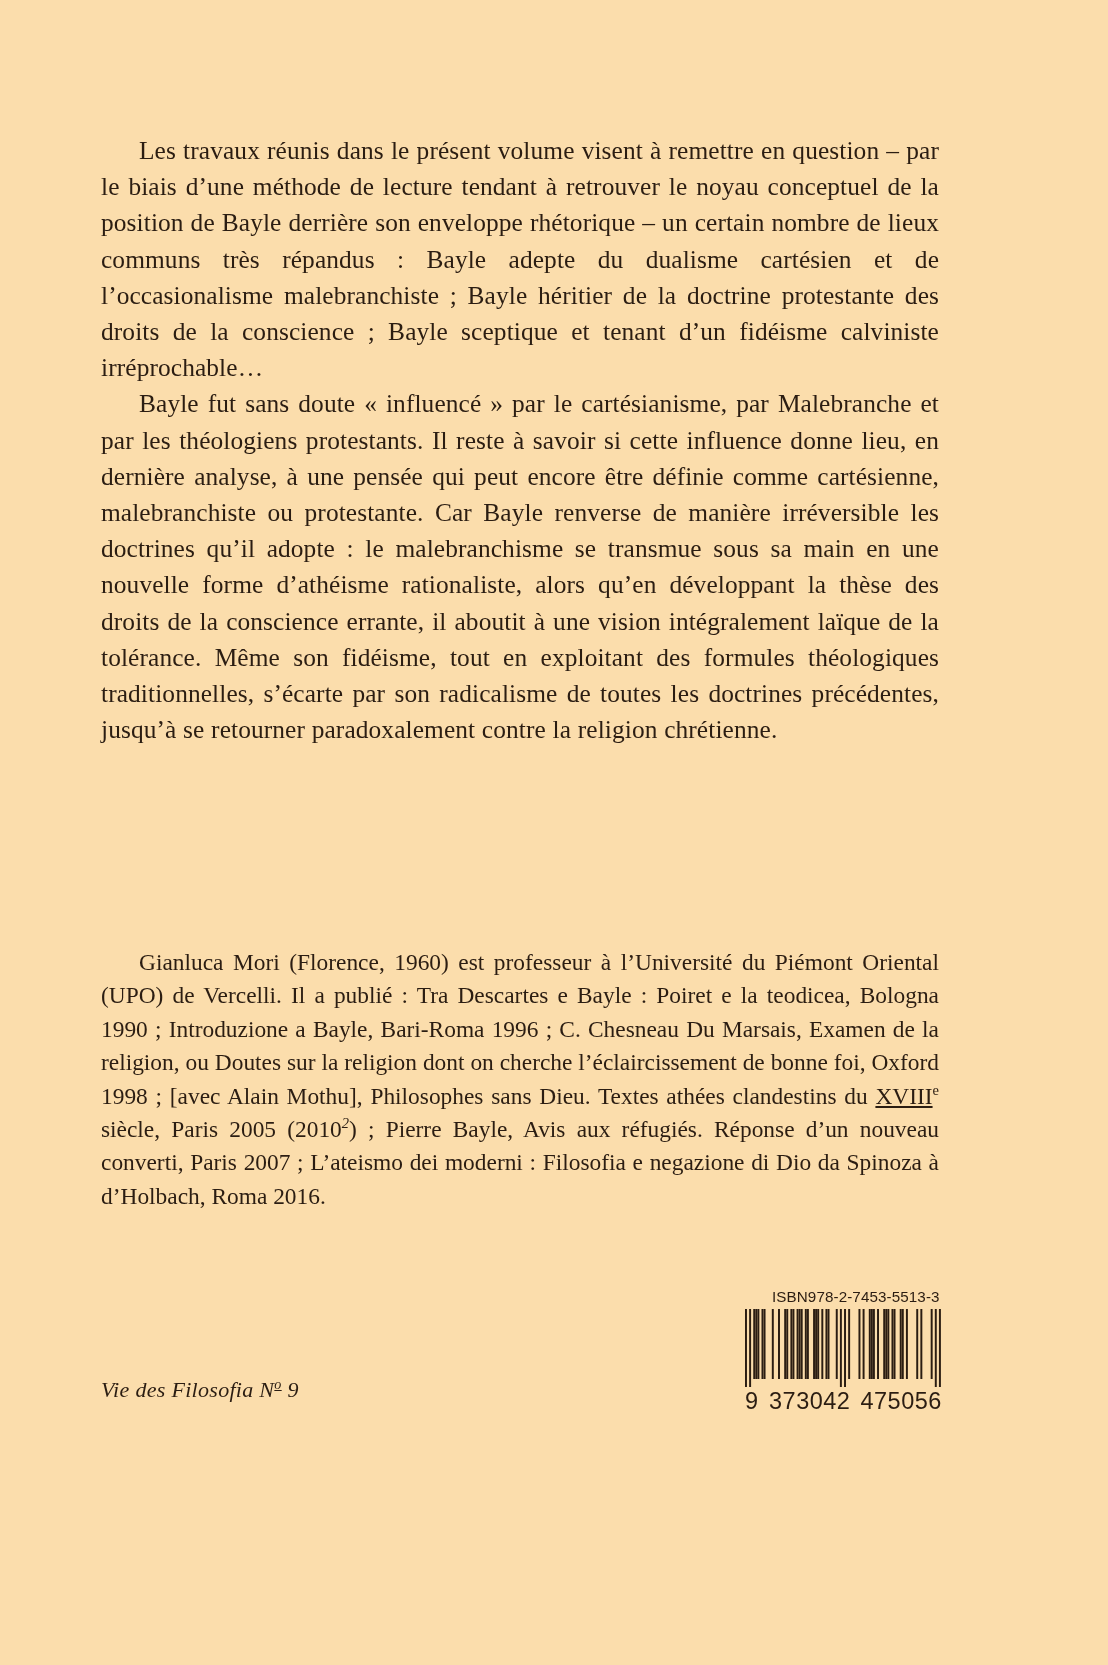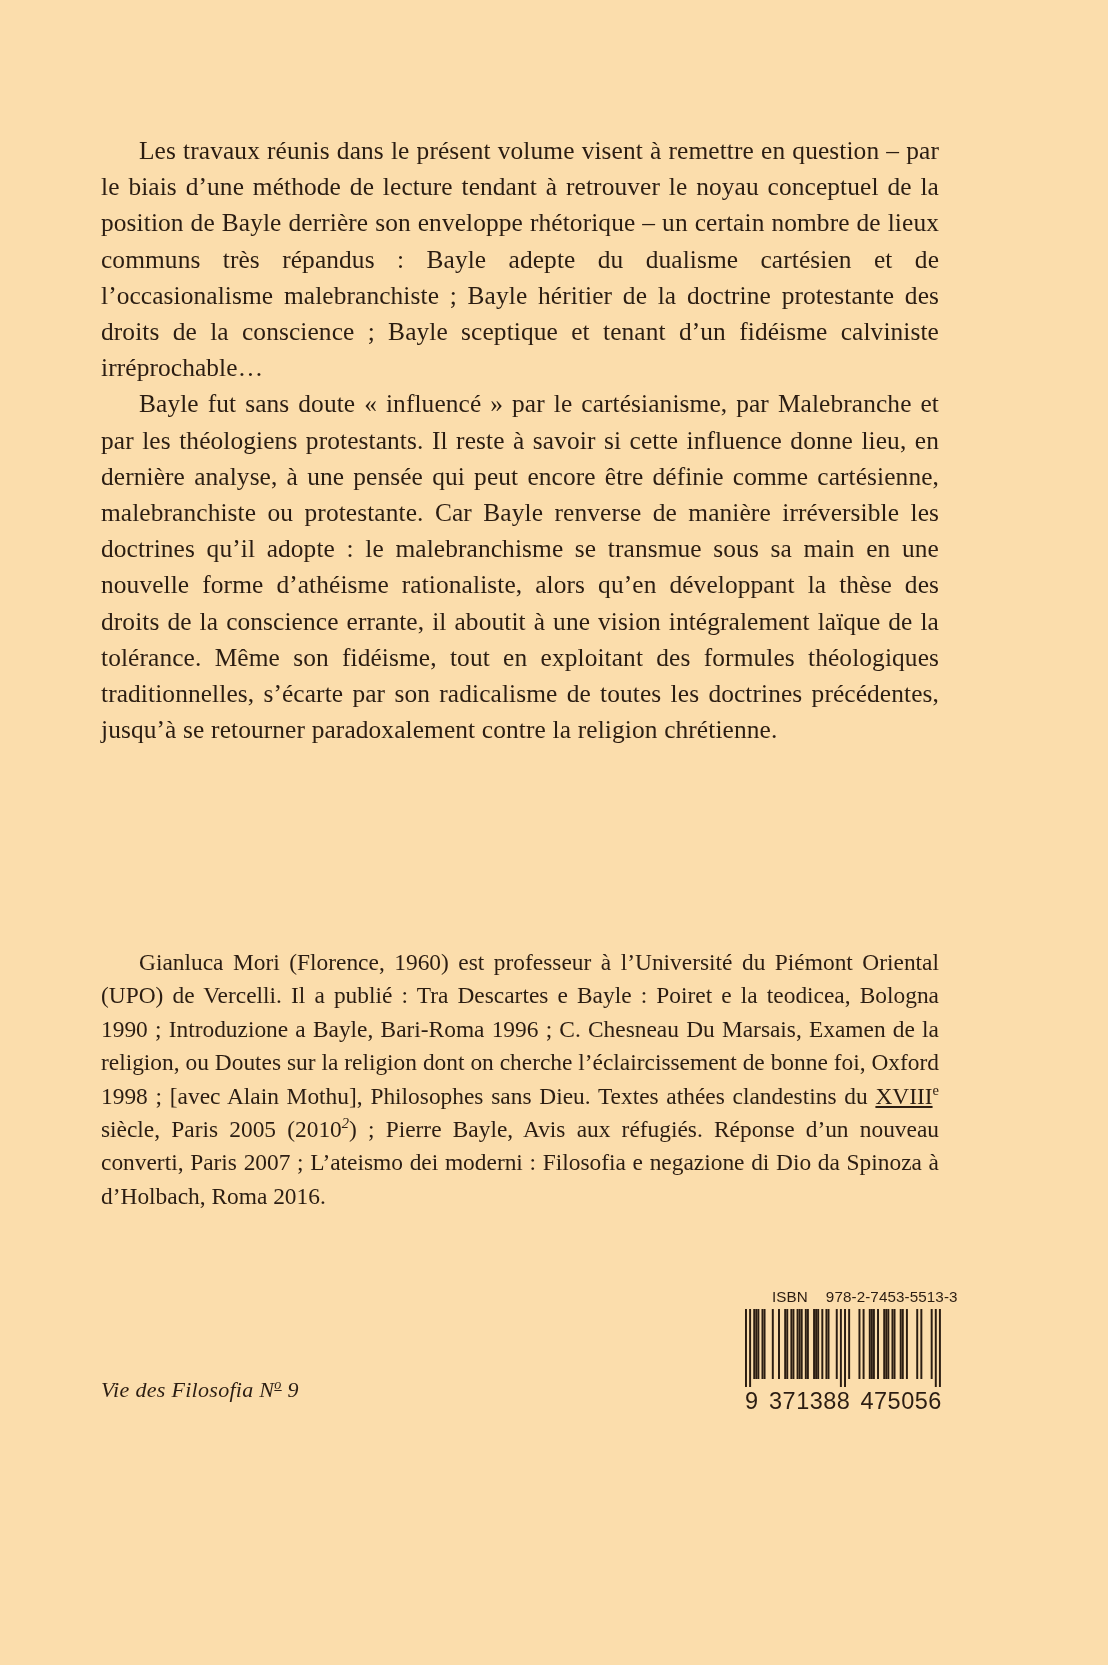--- a/index.html
+++ b/index.html
@@ -104,21 +104,21 @@
   .isbn-line {
     font-family: "Liberation Sans", "DejaVu Sans", sans-serif;
     font-size: 15.2px;
     color: #2b1d12;
     letter-spacing: 0.2px;
     white-space: nowrap;
     margin-bottom: 4px;
     padding-left: 3px;
   }
   .isbn-line .lbl { letter-spacing: 0.1px; margin-left: 24px; }
-  .isbn-line .num { margin-left: 18px; letter-spacing: 0.1px; }
+  .isbn-line .num { margin-left: 0; letter-spacing: 0.1px; }
 
   .bars {
     height: 78px;
     width: 196px;
     display: block;
   }
   .ean-digits {
     font-family: "Liberation Sans", "DejaVu Sans", sans-serif;
     font-size: 23.5px;
     color: #2b1d12;
@@ -197,18 +197,18 @@
         <rect x="156.800" y="0" width="1.960" height="70" fill="#2b1d12"></rect>
         <rect x="160.926" y="0" width="1.960" height="70" fill="#2b1d12"></rect>
         <rect x="171.242" y="0" width="1.960" height="70" fill="#2b1d12"></rect>
         <rect x="175.368" y="0" width="1.960" height="70" fill="#2b1d12"></rect>
         <rect x="185.684" y="0" width="1.960" height="70" fill="#2b1d12"></rect>
         <rect x="189.811" y="0" width="1.960" height="78" fill="#2b1d12"></rect>
         <rect x="193.937" y="0" width="1.960" height="78" fill="#2b1d12"></rect>
       </svg>
     <div class="ean-digits">
       <span class="g0">9</span>
-        <span class="g1">371388</span>
+        <span class="g1">373042</span>
         <span class="g2">475056</span>
     </div>
   </div>
 
 </div>
 
 </body></html>

